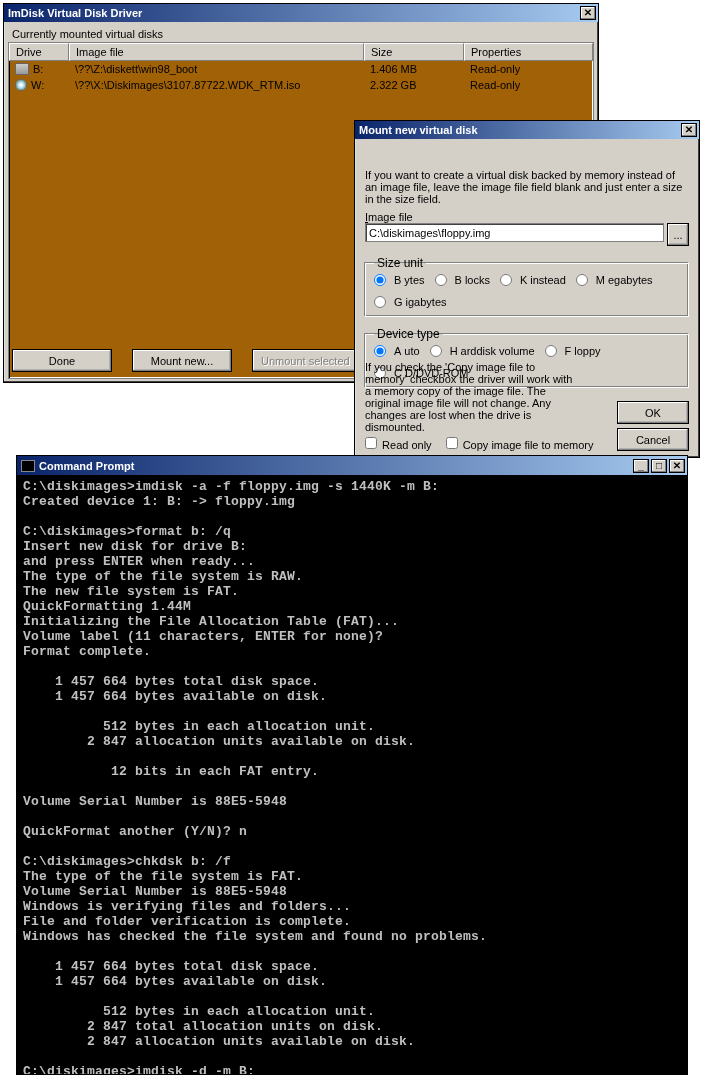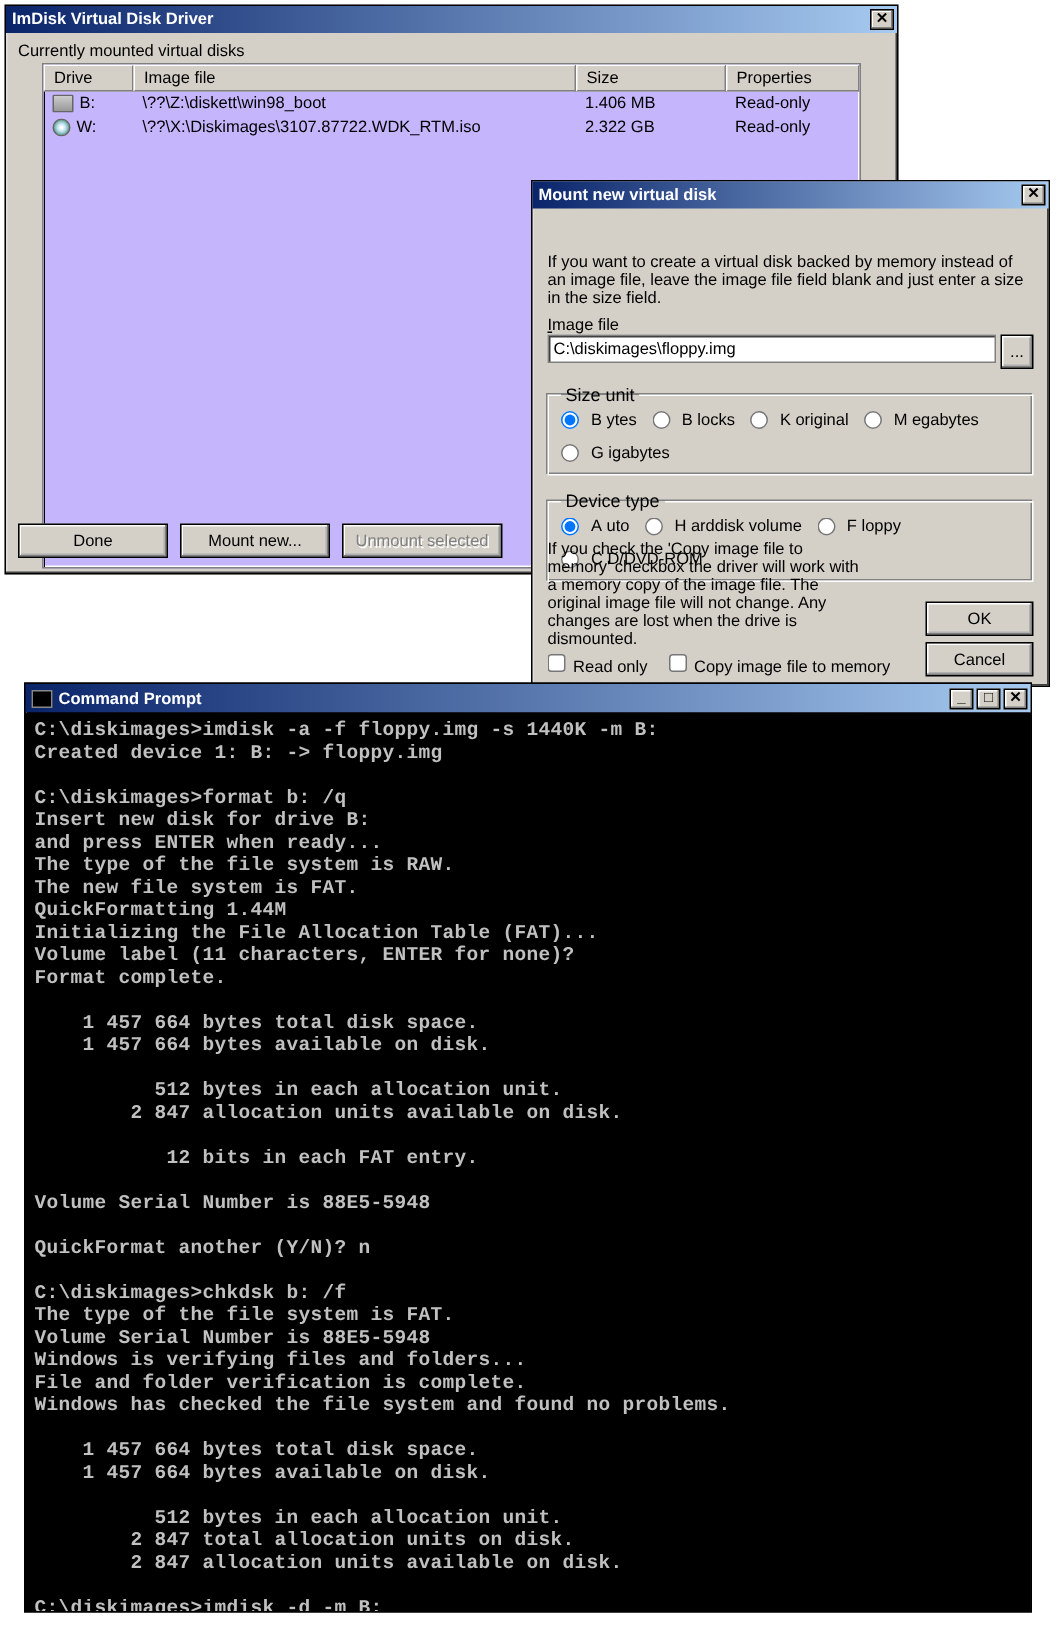--- a/index.html
+++ b/index.html
@@ -35,22 +35,22 @@
     border: 1px solid #000;
     box-shadow: inset -1px -1px 0 #808080, inset 1px 1px 0 #fff;
     color: #000; font-size: 10px; line-height: 12px;
     text-align: center; font-family: "Marlett", sans-serif;
     margin-left: 2px; cursor: default;
   }
   
   #imdisk-win { left: 3px; top: 3px; width: 596px; height: 380px; }
   .groupcaption { margin: 6px 8px 2px 8px; }
   .listview {
-    margin: 0 24px;
-    background: #c4b5fd;
+    margin: 0 4px;
+    background: #a16207;
     border: 1px solid #808080;
     box-shadow: inset 1px 1px 0 #000, inset -1px -1px 0 #fff;
     height: 337px;
     overflow: hidden;
   }
   .lv-header { display: flex; background: #d4d0c8; font-size: 11px; }
   .lv-col {
     border: 1px solid;
     border-color: #fff #808080 #808080 #fff;
     padding: 2px 6px;
@@ -62,21 +62,21 @@
   .lv-col.props { flex: 1; }
   .lv-row { display: flex; font-size: 11px; height: 16px; align-items: center; }
   .lv-cell { padding: 0 6px; overflow: hidden; white-space: nowrap; }
   .lv-cell.drive { width: 60px; display: flex; align-items: center; gap: 4px;}
   .lv-cell.imagefile { width: 295px; }
   .lv-cell.size { width: 100px; }
   .lv-cell.props { flex: 1; }
   .drive-icon { width: 14px; height: 12px; display:inline-block; }
   .disk-icon { background: linear-gradient(#ccc,#999); border:1px solid #666; border-radius:1px;}
   .cd-icon { background: radial-gradient(circle,#fff 10%,#bde 40%,#6a9 70%,#fff 75%); border:1px solid #666; border-radius:50%; width:12px;height:12px;}
-  .btnrow { position: absolute; left: 8px; bottom: 10px; display:flex; gap:8px; }
+  .btnrow { position: absolute; left: 8px; bottom: 10px; display:flex; gap:20px; }
   .btn98 {
     min-width: 100px; height: 23px;
     background: #d4d0c8;
     border: 1px solid #000;
     box-shadow: inset -1px -1px 0 #808080, inset 1px 1px 0 #fff, inset -2px -2px 0 #b0b0b0;
     font-family: inherit; font-size: 11px;
     padding: 0 8px;
     cursor: default;
   }
   .btn98.disabled { color: #808080; text-shadow: 1px 1px 0 #fff; }
@@ -193,21 +193,21 @@
           <label>
             <input type="radio" name="sizeunit" style="">
             <span></span>
             <span class="ul">B</span>
             <span>locks</span>
           </label>
           <label>
             <input type="radio" name="sizeunit" style="">
             <span></span>
             <span class="ul">K</span>
-            <span>original</span>
+            <span>instead</span>
           </label>
           <label>
             <input type="radio" name="sizeunit" style="">
             <span></span>
             <span class="ul">M</span>
             <span>egabytes</span>
           </label>
           <label>
             <input type="radio" name="sizeunit" style="">
             <span></span>

